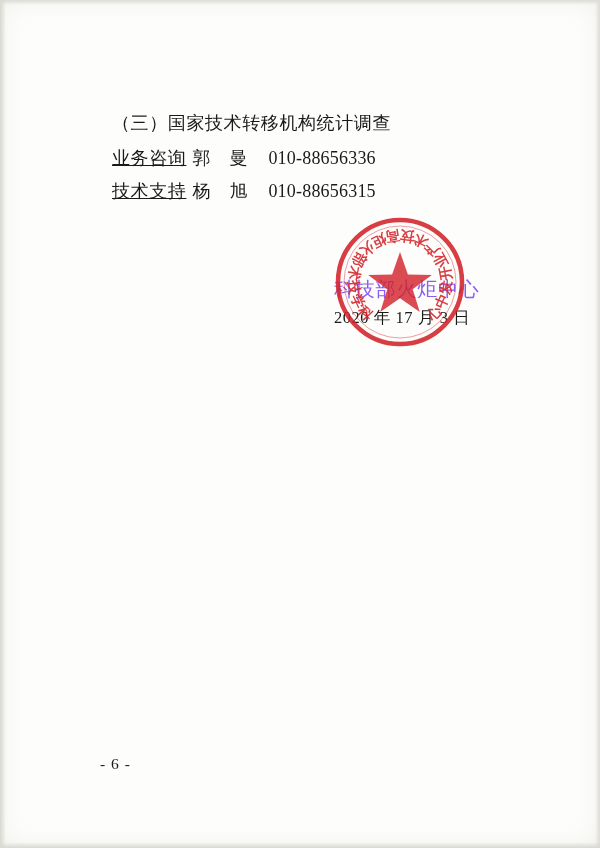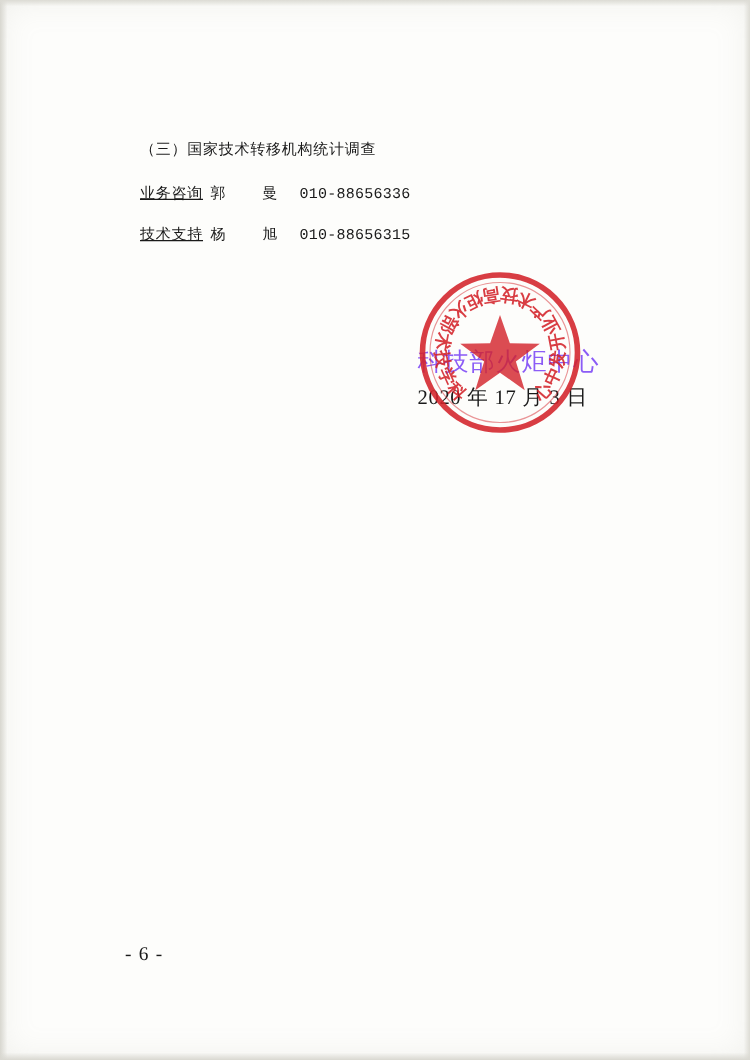--- a/index.html
+++ b/index.html
@@ -52,42 +52,42 @@
     position: absolute;
     right: 0; top: 0;
     width: 5px; height: 848px;
     background: linear-gradient(to left, #dddcd5, rgba(255,255,255,0));
   }
 
   .body-text {
     position: absolute;
     left: 112px;
     color: #1a1a1a;
-    font-size: 12px;
+    font-size: 18px;
     letter-spacing: 0.6px;
     white-space: nowrap;
   }
   .line-heading { top: 111px; }
   .line-consult { top: 146px; }
   .line-support { top: 179px; }
 
   .label {
     display: inline-block;
     text-decoration: underline;
   }
   .name {
     display: inline-block;
     min-width: 54px;
     text-align: justify;
     text-align-last: justify;
     margin-left: 6px;
     margin-right: 10px;
   }
   .phone {
-    font-family: Liberation Mono, monospace;
+    font-family: Liberation Serif, serif;
     letter-spacing: 0.2px;
   }
 
   .date-line {
     position: absolute;
     left: 334px;
     top: 307px;
     font-size: 16.5px;
     color: #1a1a1a;
     letter-spacing: 0.6px;

